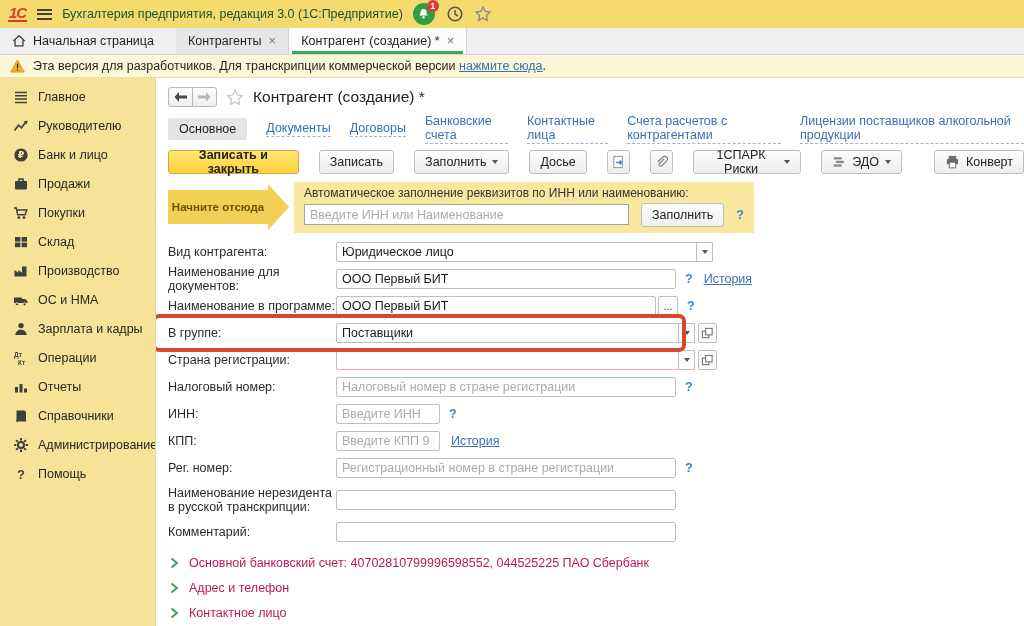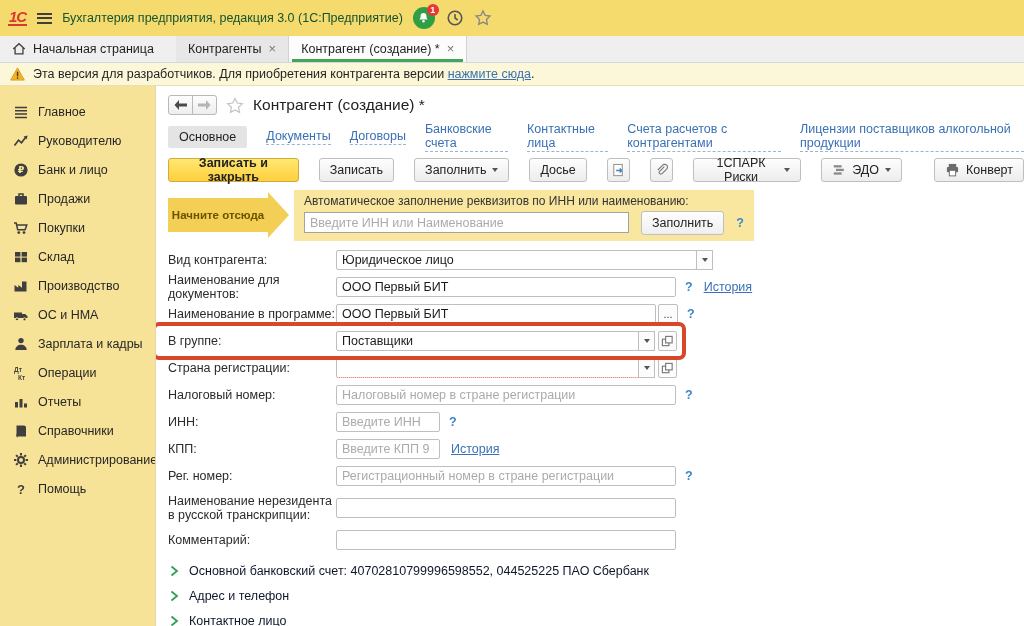--- a/index.html
+++ b/index.html
@@ -1,20 +1,20 @@
 <!DOCTYPE html>
 <html><head>
 <meta charset="utf-8">
 <style>
   * { box-sizing: border-box; margin: 0; padding: 0; }
   html,body { width:1024px; height:626px; overflow:hidden; }
   body { font-family:"Liberation Sans", sans-serif; font-size:12.5px; color:#1f1f1f; background:#fff; }
 
   
-  .titlebar { height:36px; background:#f5da6e; display:flex; align-items:center; padding:0 8px; gap:10px; }
+  .titlebar { height:28px; background:#f5da6e; display:flex; align-items:center; padding:0 8px; gap:10px; }
   .logo1c { font-weight:bold; font-style:italic; font-size:15px; color:#d93a2b; border-bottom:2px solid #d93a2b; line-height:14px; padding:0 1px; letter-spacing:-1px; }
   .burger { width:15px; height:11px; border-top:2px solid #3f3f3f; border-bottom:2px solid #3f3f3f; position:relative; cursor:pointer; }
   .burger::after { content:""; position:absolute; left:0; right:0; top:2.5px; border-top:2px solid #3f3f3f; }
   .apptitle { font-size:12.5px; color:#14532d; }
   .searchbox { margin-left:auto; width:414px; height:21px; background:#f8e79c; border:1px solid #d9c571; border-radius:2px; display:flex; align-items:center; padding:0 6px; gap:5px; }
   .searchbox input { border:none; background:transparent; outline:none; width:100%; font-size:12px; color:#333; font-family:"Liberation Sans",sans-serif; }
   .searchbox input::placeholder { color:#a39a68; }
   .bellwrap { position:relative; width:23px; height:23px; flex:none; cursor:pointer; }
   .bellcirc { width:22px; height:22px; border-radius:50%; background:#2f9e44; display:flex; align-items:center; justify-content:center; }
   .badge { position:absolute; top:-3px; right:-3px; min-width:12px; height:12px; border-radius:6px; background:#e53935; color:#fff; font-size:9px; font-weight:bold; display:flex; align-items:center; justify-content:center; padding:0 2px; }
@@ -28,21 +28,21 @@
   .wtab.active { background:#fcfcfc; }
   .wtab.active::after { content:""; position:absolute; left:3px; right:3px; bottom:0; height:3px; background:#3fa757; }
   .wtab .close { color:#777; font-size:13px; line-height:10px; cursor:pointer; }
 
   
   .warnbar { height:23px; background:#fcf7d8; display:flex; align-items:center; gap:8px; padding:0 10px; border-bottom:1px solid #e9e0ad; }
   .warnbar a { color:#3a70b5; text-decoration:underline; cursor:pointer; }
 
   
   .layout { display:flex; height:548px; }
-  .sidebar { width:155px; background:#f7e398; flex:none; padding-top:11px; }
+  .sidebar { width:155px; background:#f7e398; flex:none; padding-top:4px; }
   .snav { display:flex; align-items:center; gap:9px; padding:6.5px 6px 6.5px 13px; cursor:pointer; }
   .snav svg { flex:none; }
   .snav span { font-size:12.5px; color:#262626; }
   .main { flex:1; background:#fff; position:relative; border-left:1px solid #e0d6a6; padding:6px 0 0 12px; overflow:hidden; }
 
   
   .fhead { display:flex; align-items:center; gap:9px; height:26px; }
   .navgrp { display:flex; }
   .navbtn { width:25px; height:20px; border:1px solid #b9b9b9; background:linear-gradient(#fdfdfd,#eee); display:flex; align-items:center; justify-content:center; cursor:pointer; }
   .navbtn.back { border-radius:3px 0 0 3px; }
@@ -76,35 +76,35 @@
 
   
   .fields { margin-top:11px; position:relative; }
   .frow { display:flex; align-items:center; margin-bottom:5px; height:22px; position:relative; }
   .frow.tall { height:32px; align-items:center; }
   .flabel { width:168px; flex:none; color:#2b2b2b; line-height:1.15; }
   .frow input { height:20px; border:1px solid #bfbfbf; border-radius:2px; padding:0 5px; font-size:12.5px; color:#1a1a1a; outline:none; font-family:"Liberation Sans",sans-serif; }
   .w-main { width:340px; }
   .w-combo { width:361px; }
   .w-prog { width:320px; }
-  .w-grp { width:303px; }
+  .w-grp { width:343px; }
   .w-short { width:104px; }
   .cbtn { width:17px; height:20px; margin-left:-1px; border:1px solid #bfbfbf; background:#fcfcfc; display:flex; align-items:center; justify-content:center; cursor:pointer; flex:none; }
   .obtn { width:19px; height:20px; margin-left:3px; border:1px solid #bfbfbf; background:#fcfcfc; display:flex; align-items:center; justify-content:center; cursor:pointer; flex:none; border-radius:2px; }
   .dots { width:20px; height:20px; margin-left:2px; border:1px solid #bfbfbf; background:#fcfcfc; font-size:11px; color:#444; display:flex; align-items:flex-end; justify-content:center; padding-bottom:3px; cursor:pointer; flex:none; border-radius:2px; }
   .frow .qm { margin-left:9px; }
   .hlink { color:#3a70b5; text-decoration:underline; margin-left:11px; cursor:pointer; }
   .req { border-bottom:1px dotted #e05b5b !important; }
   .redbox { position:absolute; left:-16px; top:-8px; width:534px; height:38px; border:4px solid #d9472b; border-radius:7px; pointer-events:none; z-index:5; }
 
   
   .sections { margin-top:12px; }
   .sect { display:flex; align-items:center; gap:8px; margin-bottom:9px; cursor:pointer; }
   .sect .chev { display:flex; padding:2px; }
-  .sect span.stext { color:#0f172a; }
+  .sect span.stext { color:#be185d; }
 </style>
 </head>
 <body>
 
 <div class="titlebar">
   <span class="logo1c">1С</span>
   <div class="burger"></div>
   <span class="apptitle">Бухгалтерия предприятия, редакция 3.0  (1С:Предприятие)</span>
   <div class="bellwrap">
     <div class="bellcirc">
@@ -140,21 +140,21 @@
     <span class="close">×</span>
   </div>
 </div>
 
 <div class="warnbar">
   <svg width="15" height="14" viewBox="0 0 16 15">
       <path d="M8 1L15.3 14H.7z" fill="#f2b32c" stroke="#d99b20"></path>
       <rect x="7.3" y="5" width="1.5" height="5" fill="#4a3a00"></rect>
       <rect x="7.3" y="11" width="1.5" height="1.5" fill="#4a3a00"></rect>
     </svg>
-  <span><span>Эта версия для разработчиков. Для приобретения контрагента версии</span> <a>нажмите сюда</a><span>.</span></span>
+  <span><span>Эта версия для разработчиков. Для транскрипции коммерческой версии</span> <a>нажмите сюда</a><span>.</span></span>
 </div>
 
 <div class="layout">
 
   <div class="sidebar">
     <div class="snav">
       <svg width="16" height="16" viewBox="0 0 16 16">
           <path d="M2 3.5h12M2 6.8h12M2 10.1h12M2 13.4h12" stroke="#3f3f3f" stroke-width="1.5"></path>
         </svg>
       <span>Главное</span>

